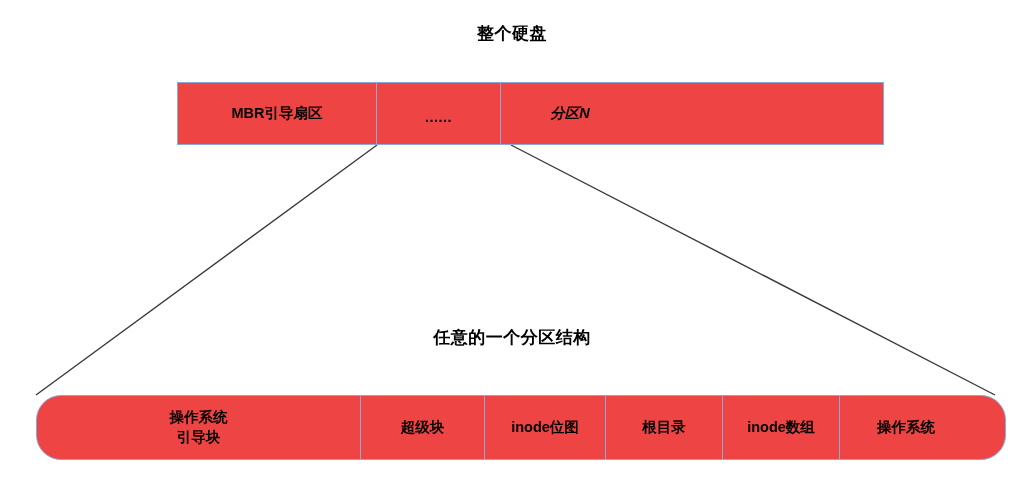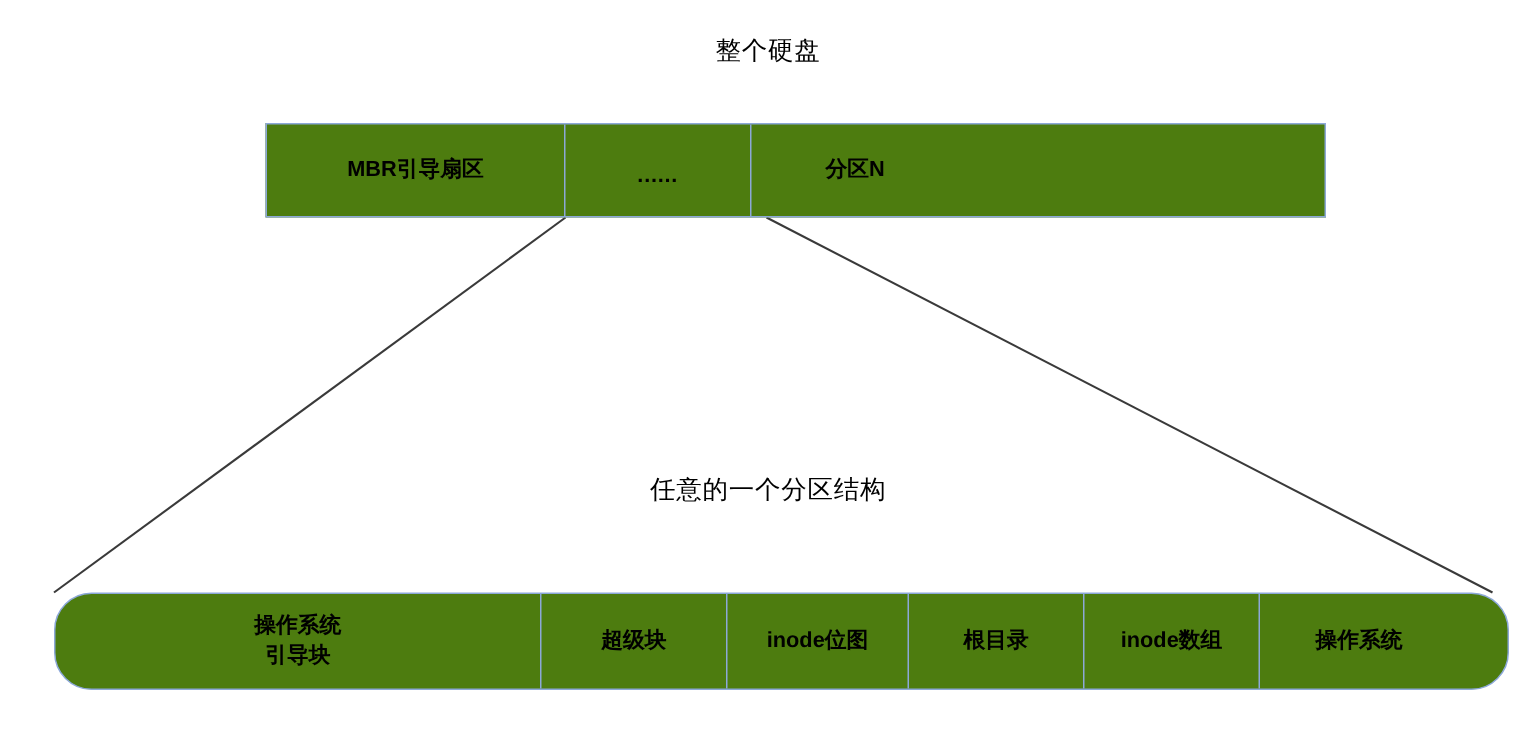--- a/index.html
+++ b/index.html
@@ -23,45 +23,45 @@
     width: 1024px;
     height: 489px;
   }
 
   
   .heading {
     position: absolute;
     left: 0;
     width: 1024px;
     text-align: center;
-    font-weight: normal;
+    font-weight: bold;
     font-size: 17px;
     letter-spacing: 0.5px;
     color: #000000;
     white-space: nowrap;
   }
   #title-whole-disk { top: 22px; }
-  #title-partition-structure { top: 315px; }
+  #title-partition-structure { top: 326px; }
 
   
   #connector-lines {
     position: absolute;
     left: 0;
     top: 0;
     width: 1024px;
     height: 489px;
     pointer-events: none;
   }
 
   
   .bar {
     position: absolute;
     display: flex;
     box-sizing: border-box;
-    background: #4d7c0f;
+    background: #ef4444;
     border: 1px solid #8ca8d8;
   }
   #disk-bar {
     left: 177px;
     top: 82px;
     width: 707px;
     height: 63px;
   }
   #partition-bar {
     left: 36px;
@@ -93,21 +93,21 @@
     letter-spacing: 0.5px;
     align-items: flex-end;
     padding-bottom: 16px;
   }
 
   
   #disk-cell-0 { width: 199px; }
   #disk-cell-1 { width: 134px; }
   #disk-cell-2 { width: 110px; }
   #disk-cell-3 { width: 124px; }
-  #disk-cell-4 { width: 138px; }
+  #disk-cell-4 { width: 138px; font-style: italic; }
 
   
   #part-cell-0 { width: 324px; }
   #part-cell-1 { width: 124px; }
   #part-cell-2 { width: 122px; }
   #part-cell-3 { width: 121px; text-align: center; }
   #part-cell-4 { width: 117px; }
   #part-cell-5 { width: 117px; }
   #part-cell-6 { width: 132px; }
 </style>

